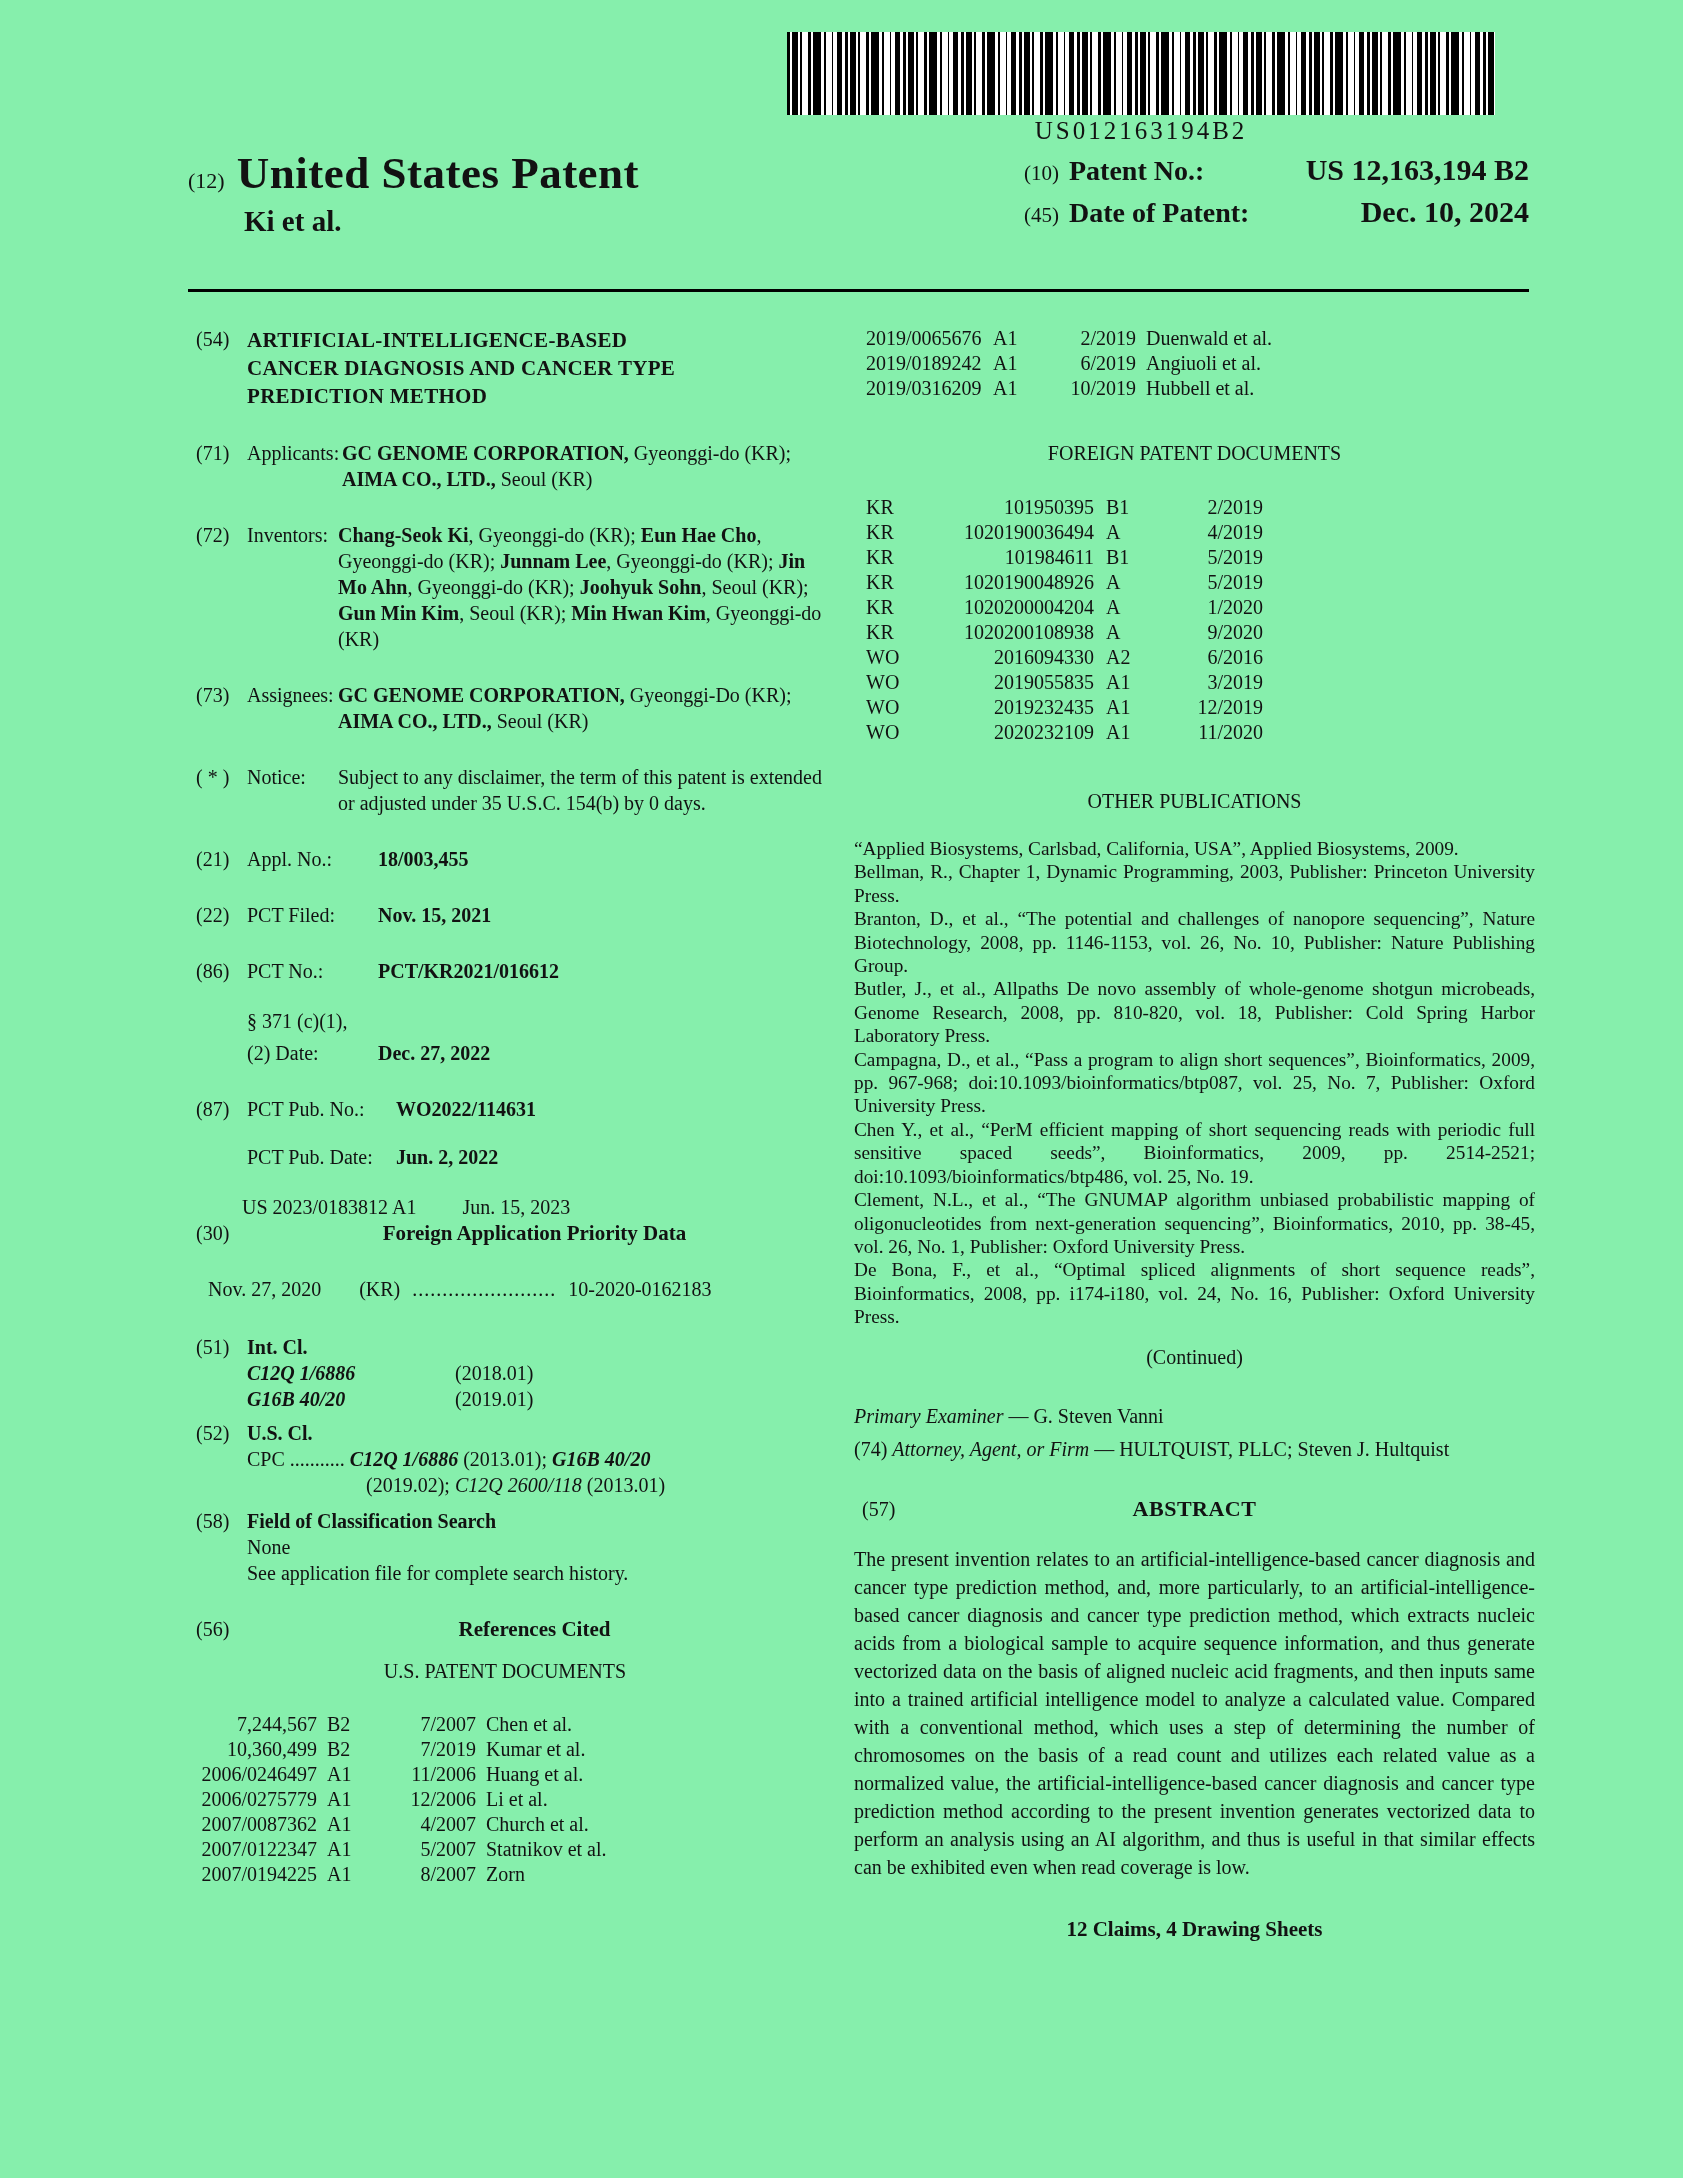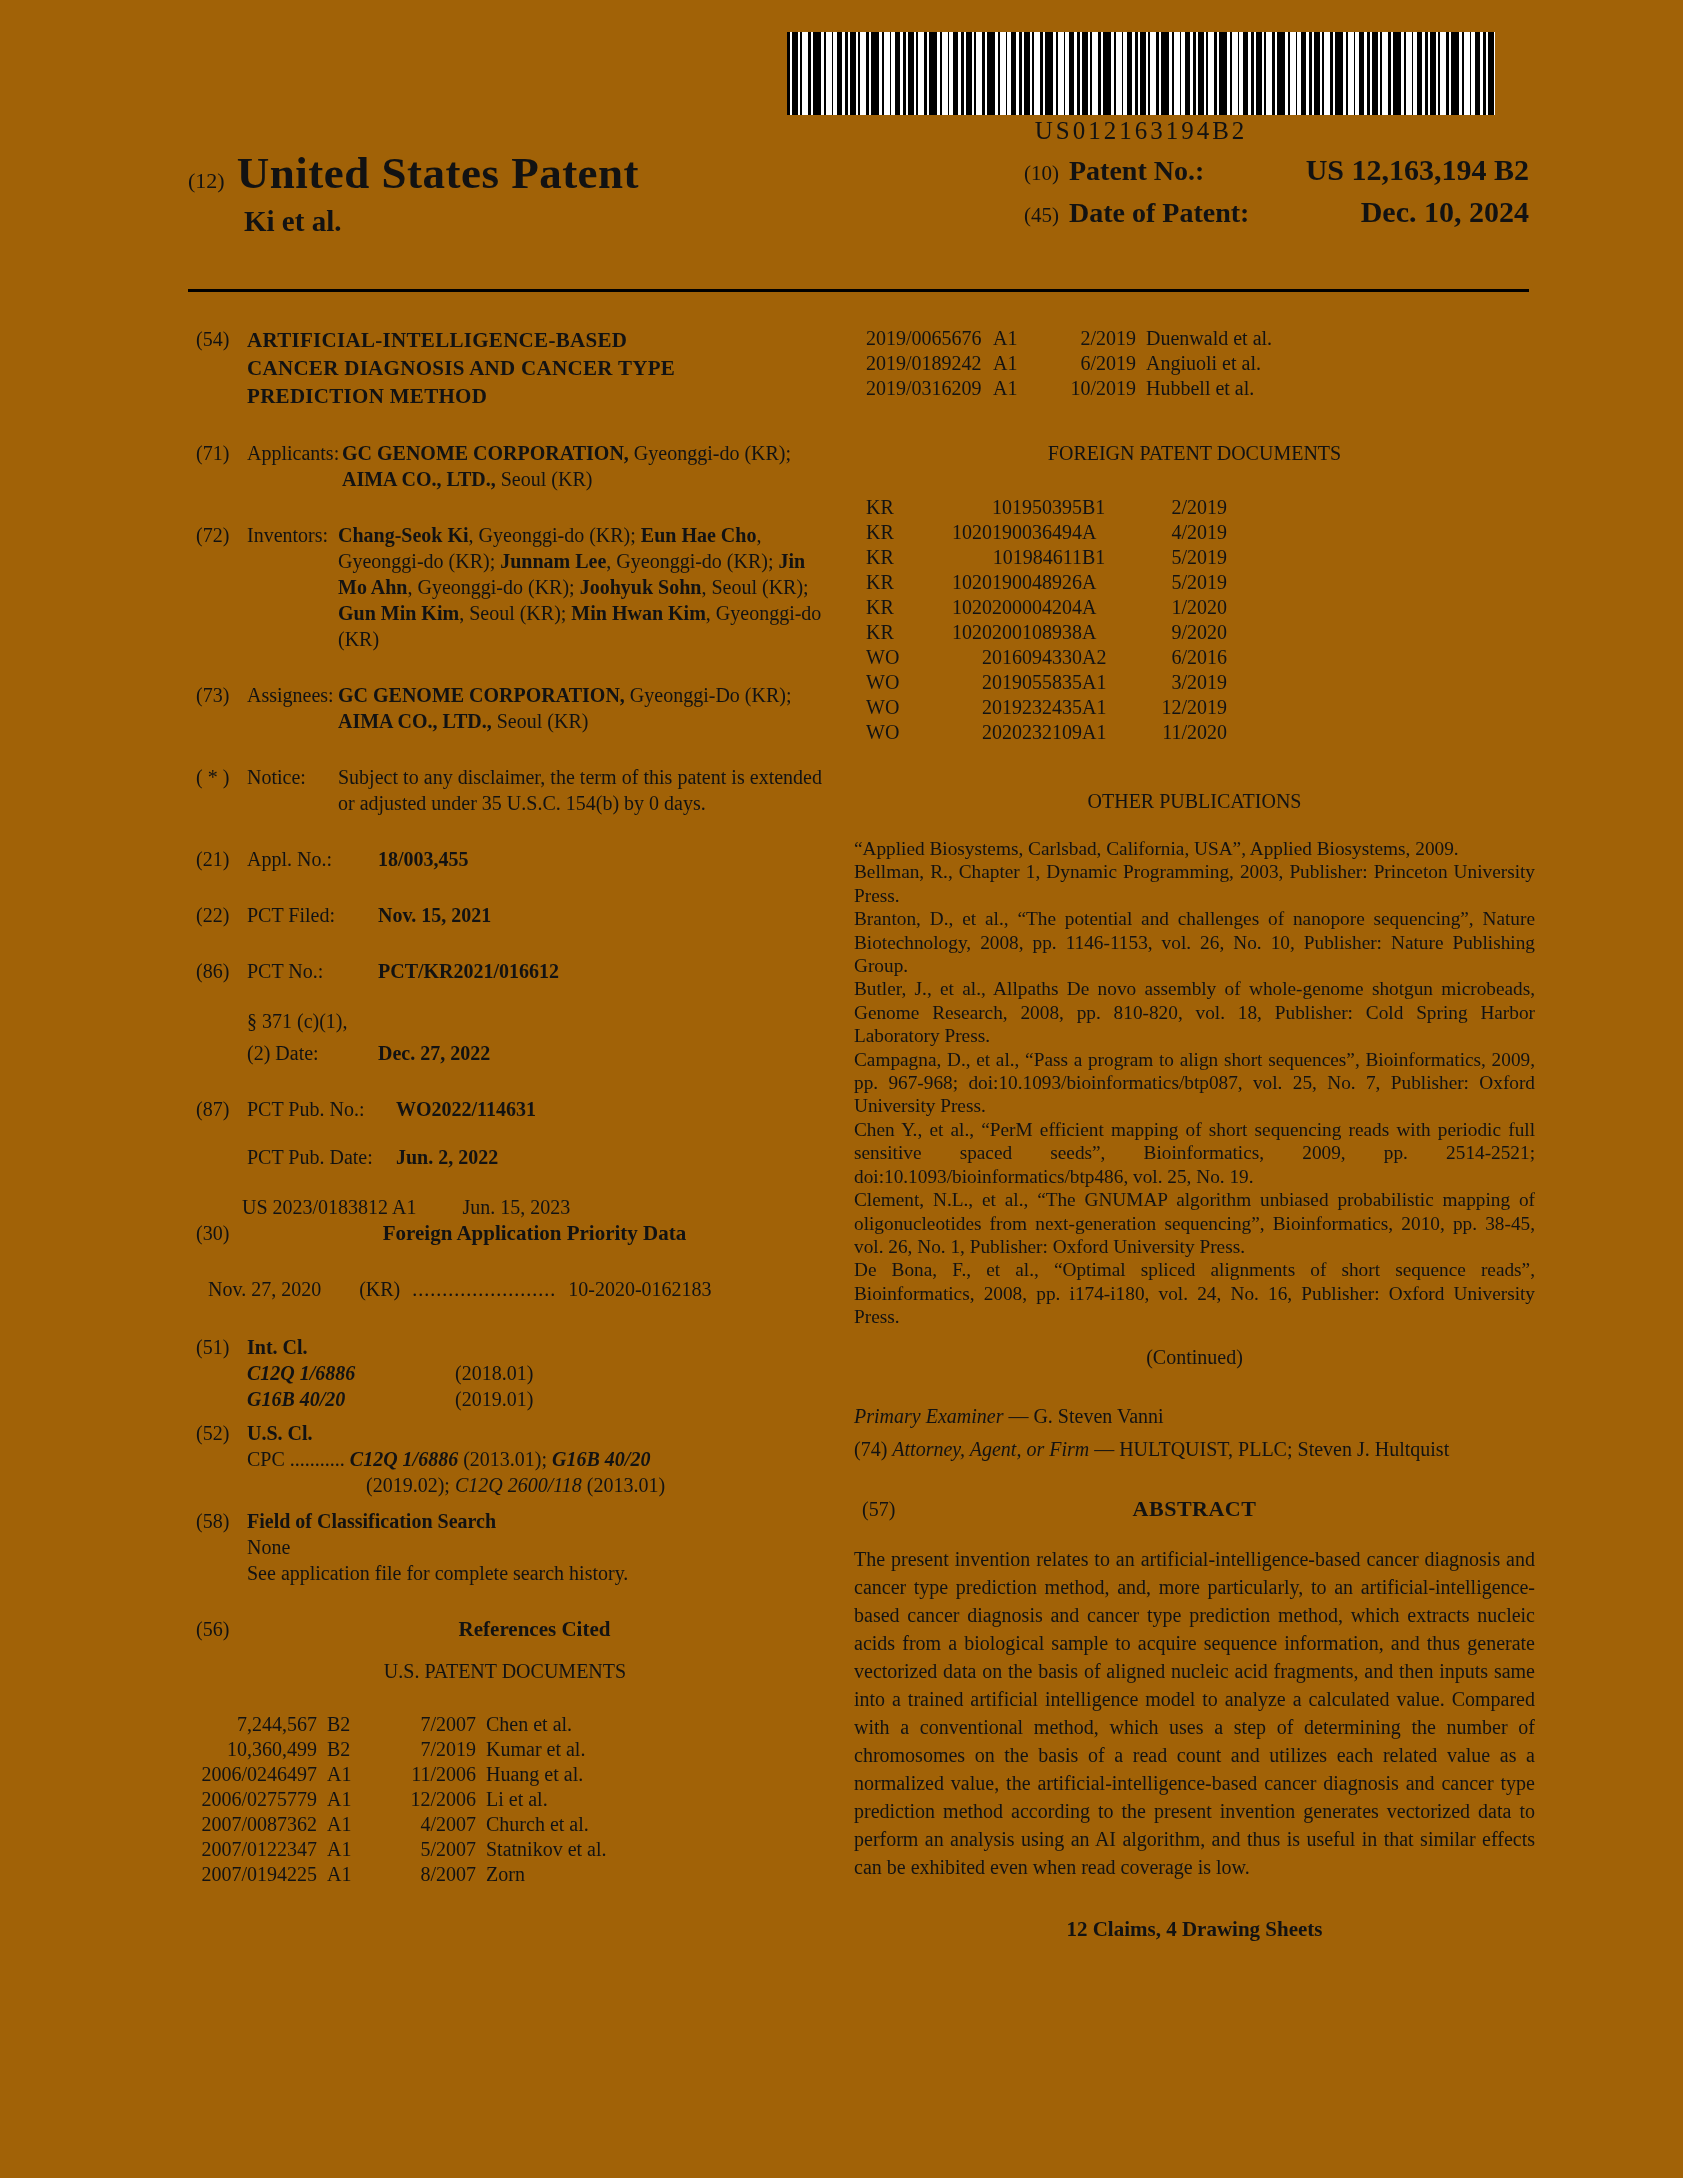--- a/index.html
+++ b/index.html
@@ -1,17 +1,17 @@
 <!DOCTYPE html>
 <html><head>
 <meta charset="utf-8">
 <style>
   html,body{margin:0;padding:0;background:#e8e8e8;}
   .page{
-    position:relative;width:1683px;height:2178px;background:#a16207;
+    position:relative;width:1683px;height:2178px;background:#86efac;
     font-family:"Liberation Serif","DejaVu Serif",serif;color:#121212;
     overflow:hidden;margin:0 auto;
   }
   
   .barcode-wrap{position:absolute;top:32px;left:787px;width:708px;}
   .barcode{
     height:83px;width:100%;
     background:repeating-linear-gradient(90deg,
       #000 0 3px,#fff 3px 5px,#000 5px 11px,#fff 11px 13px,
       #000 13px 15px,#fff 15px 21px,#000 21px 24px,#fff 24px 26px,
@@ -61,21 +61,21 @@
   .intcl-code{font-weight:bold;font-style:italic;}
   .cpc-line2{margin-left:119px;}
   
   .pt{margin-top:28px;}
   .pt .row{display:grid;grid-template-columns:129px 46px 93px 1fr;column-gap:10px;line-height:25px;}
   .pt .row span:nth-child(1){text-align:right;}
   .pt .row span:nth-child(3){text-align:right;}
   .pt2 .row{display:grid;grid-template-columns:117px 42px 91px 1fr;column-gap:10px;line-height:25px;padding-left:12px;}
   .pt2 .row span:nth-child(3){text-align:right;}
   .ft{margin-top:30px;margin-bottom:34px;}
-  .ft .row{display:grid;grid-template-columns:69px 147px 46px 99px;column-gap:0;line-height:25px;padding-left:12px;}
+  .ft .row{display:grid;grid-template-columns:69px 147px 46px 99px;column-gap:12px;line-height:25px;padding-left:12px;}
   .ft .row span:nth-child(2){text-align:right;}
   .ft .row span:nth-child(4){text-align:right;}
   
   .pubs{margin-top:24px;}
   .pubs p{margin:0;text-align:justify;line-height:23.4px;font-size:19.3px;}
   .continued{text-align:center;margin:16px 0 34px 0;}
   .examiner{margin:0 0 6px 0;font-size:20px;line-height:27px;}
   .attorney{font-size:20px;line-height:27px;margin-bottom:34px;}
   
   .abs-head{position:relative;margin:10px 0 24px 0;}

